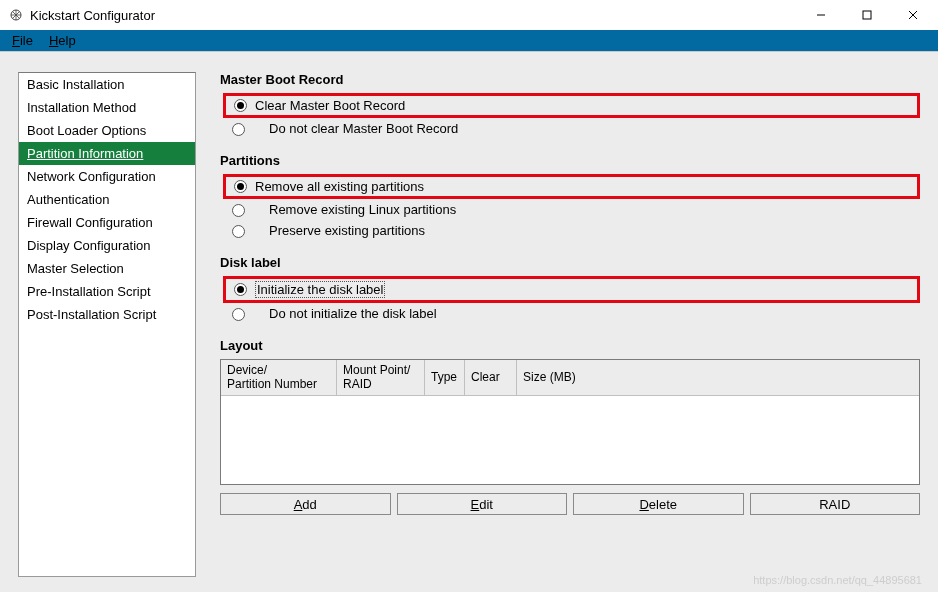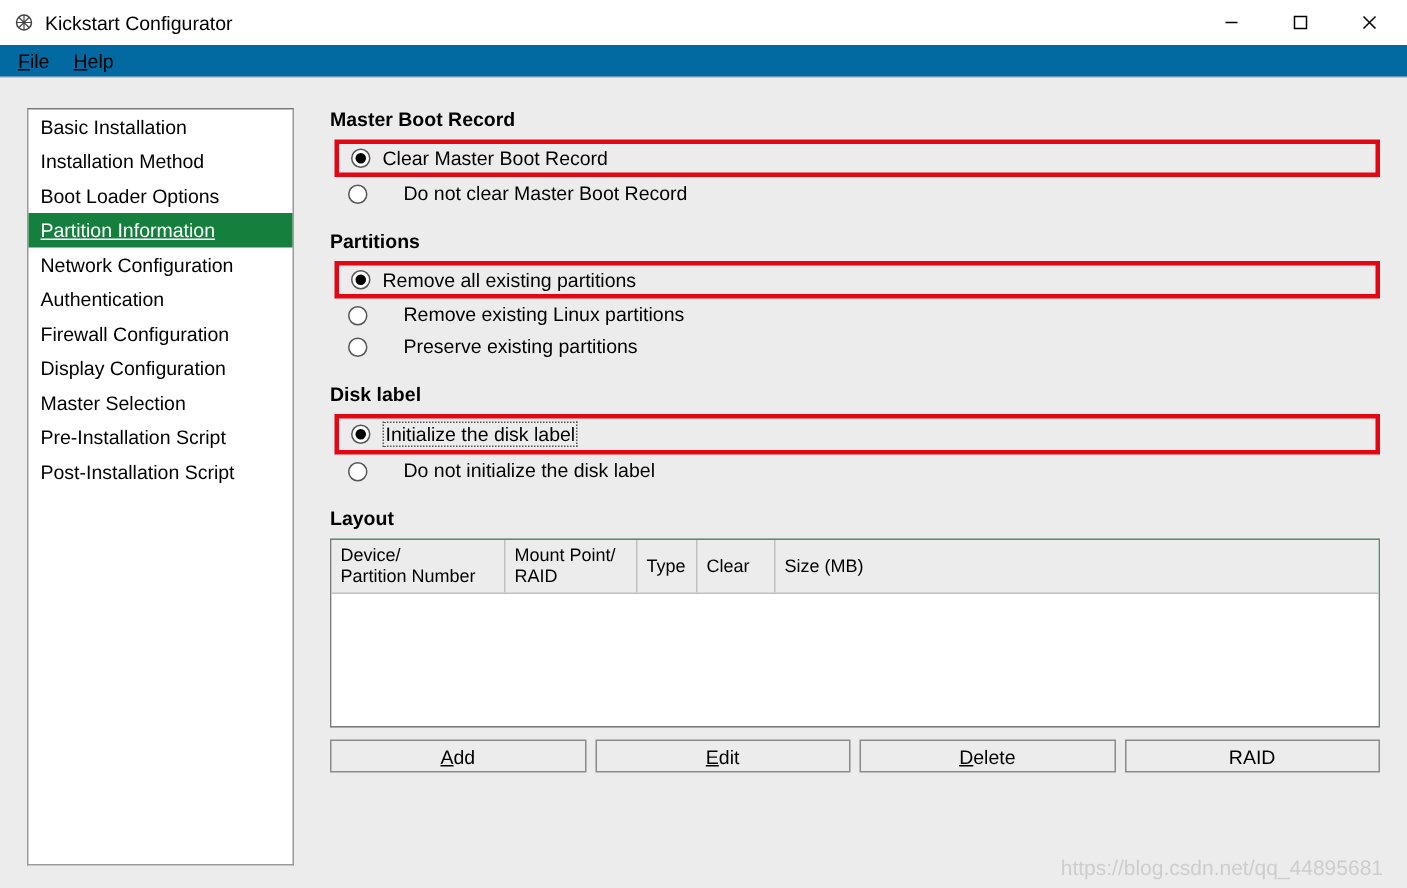--- a/index.html
+++ b/index.html
@@ -93,21 +93,21 @@
   .highlight-inner {
     display: flex; align-items: center; gap: 8px; padding: 2px 8px;
   }
   .dotted-label {
     border: 1px dotted #555;
     padding: 0 1px;
   }
   .spacer-sm { height: 14px; }
   .layout-table {
     border: 1px solid #7a7a7a;
-    background: #86efac;
+    background: #22c55e;
     height: 126px;
     display: flex;
     flex-direction: column;
   }
   .thead { display: flex; border-bottom: 1px solid #c0c0c0; background:#ececec;}
   .th {
     padding: 3px 6px;
     border-right: 1px solid #c0c0c0;
     font-size: 12px;
     line-height: 1.2;
@@ -124,21 +124,21 @@
     background: #ececec;
     display: inline-flex; align-items: center; justify-content: center;
     cursor: pointer;
   }
   .btn .mn { text-decoration: underline; }
   .watermark {
     position: absolute;
     right: 16px;
     bottom: 6px;
     color: rgba(180,180,180,0.55);
-    font-size: 14px;
+    font-size: 11px;
     pointer-events: none;
   }
 </style>
 </head>
 <body>
 
 <div class="titlebar">
   <span class="icon">
     <svg width="14" height="14" viewBox="0 0 14 14">
         <circle cx="7" cy="7" r="5" fill="none" stroke="#444"></circle>

